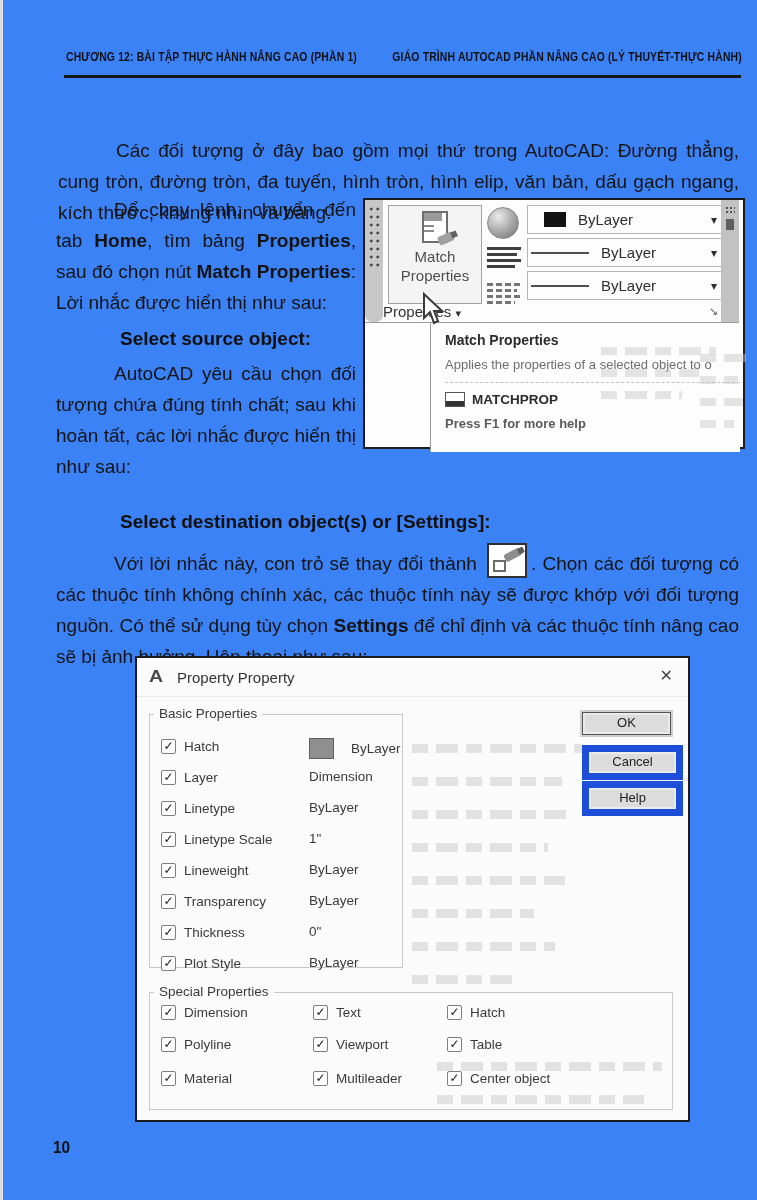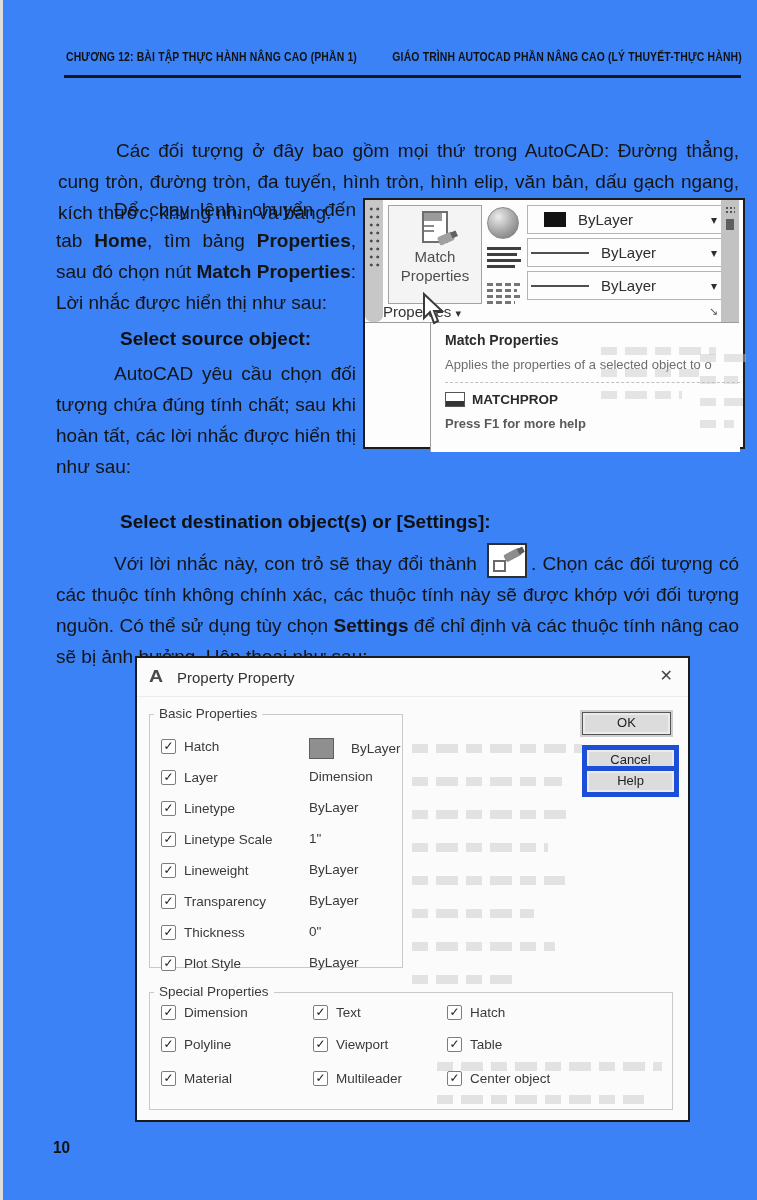--- a/index.html
+++ b/index.html
@@ -98,25 +98,25 @@
   #grp-special{left:12px;top:334px;width:522px;height:116px;}
   .grp-label{position:absolute;background:#fbfbfb;padding:0 5px;font-size:13.5px;color:#3a3a3a;}
   #lbl-basic{left:17px;top:48px;}
   #lbl-special{left:17px;top:326px;}
   .prow{position:absolute;left:24px;height:20px;display:flex;align-items:center;}
   .cbx{width:13px;height:13px;border:1px solid #7d7d7d;border-radius:2px;background:#fff;
        font-size:12px;line-height:12px;color:#222;text-align:center;margin-right:8px;flex:none;}
   .pval{position:absolute;left:148px;top:2px;display:flex;align-items:center;}
   .swatch2{width:23px;height:19px;background:#8f8f8f;border:1px solid #5e5e5e;margin-right:17px;}
   .scell{position:absolute;height:20px;display:flex;align-items:center;}
-  .dbtn{position:absolute;left:445px;width:87px;height:21px;background:#dcdcdc;border:5px solid #1d4ed8;
+  .dbtn{position:absolute;left:445px;width:87px;height:21px;background:#dcdcdc;border:7px solid #1d4ed8;
         box-shadow:inset 0 0 0 2px #ebebeb;font-size:13px;color:#222;text-align:center;line-height:20px;}
   #btn-ok{top:54px;border:1px solid #555;box-shadow:0 0 0 2px #cfcfcf, inset 0 0 0 2px #ebebeb;}
   #btn-cancel{top:87px;}
-  #btn-help{top:108px;}
+  #btn-help{top:123px;}
 
   
   #pageno{position:absolute;left:53px;top:1138px;font-size:17px;font-weight:bold;
           transform:scaleX(.9);transform-origin:left top;color:#111;}
 
   
   .ghost{position:absolute;opacity:.45;filter:blur(.7px);}
   .ghost .gl{height:9px;margin:24px 0;
      background:repeating-linear-gradient(90deg,#c6c6c6 0 16px,transparent 16px 24px,#c6c6c6 24px 46px,transparent 46px 54px);}
   .ghost.small .gl{height:8px;margin:14px 0;}

